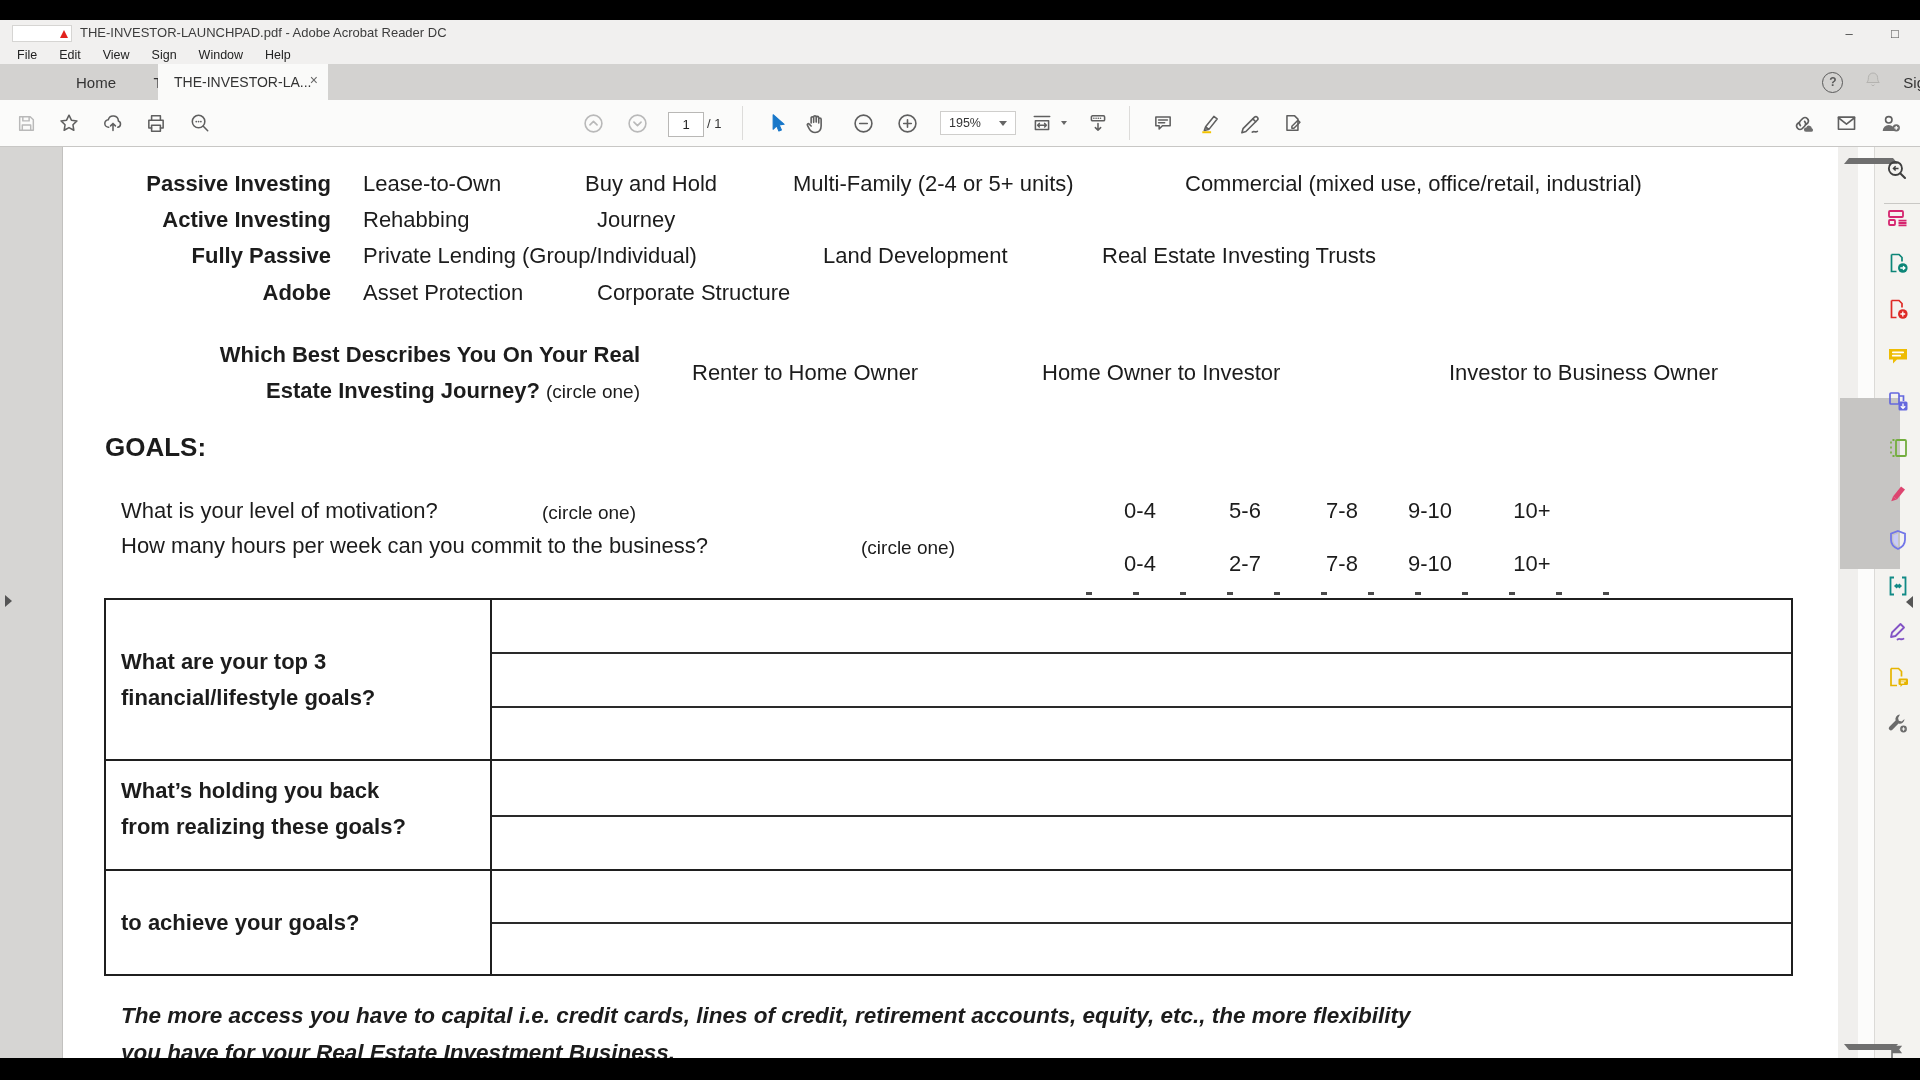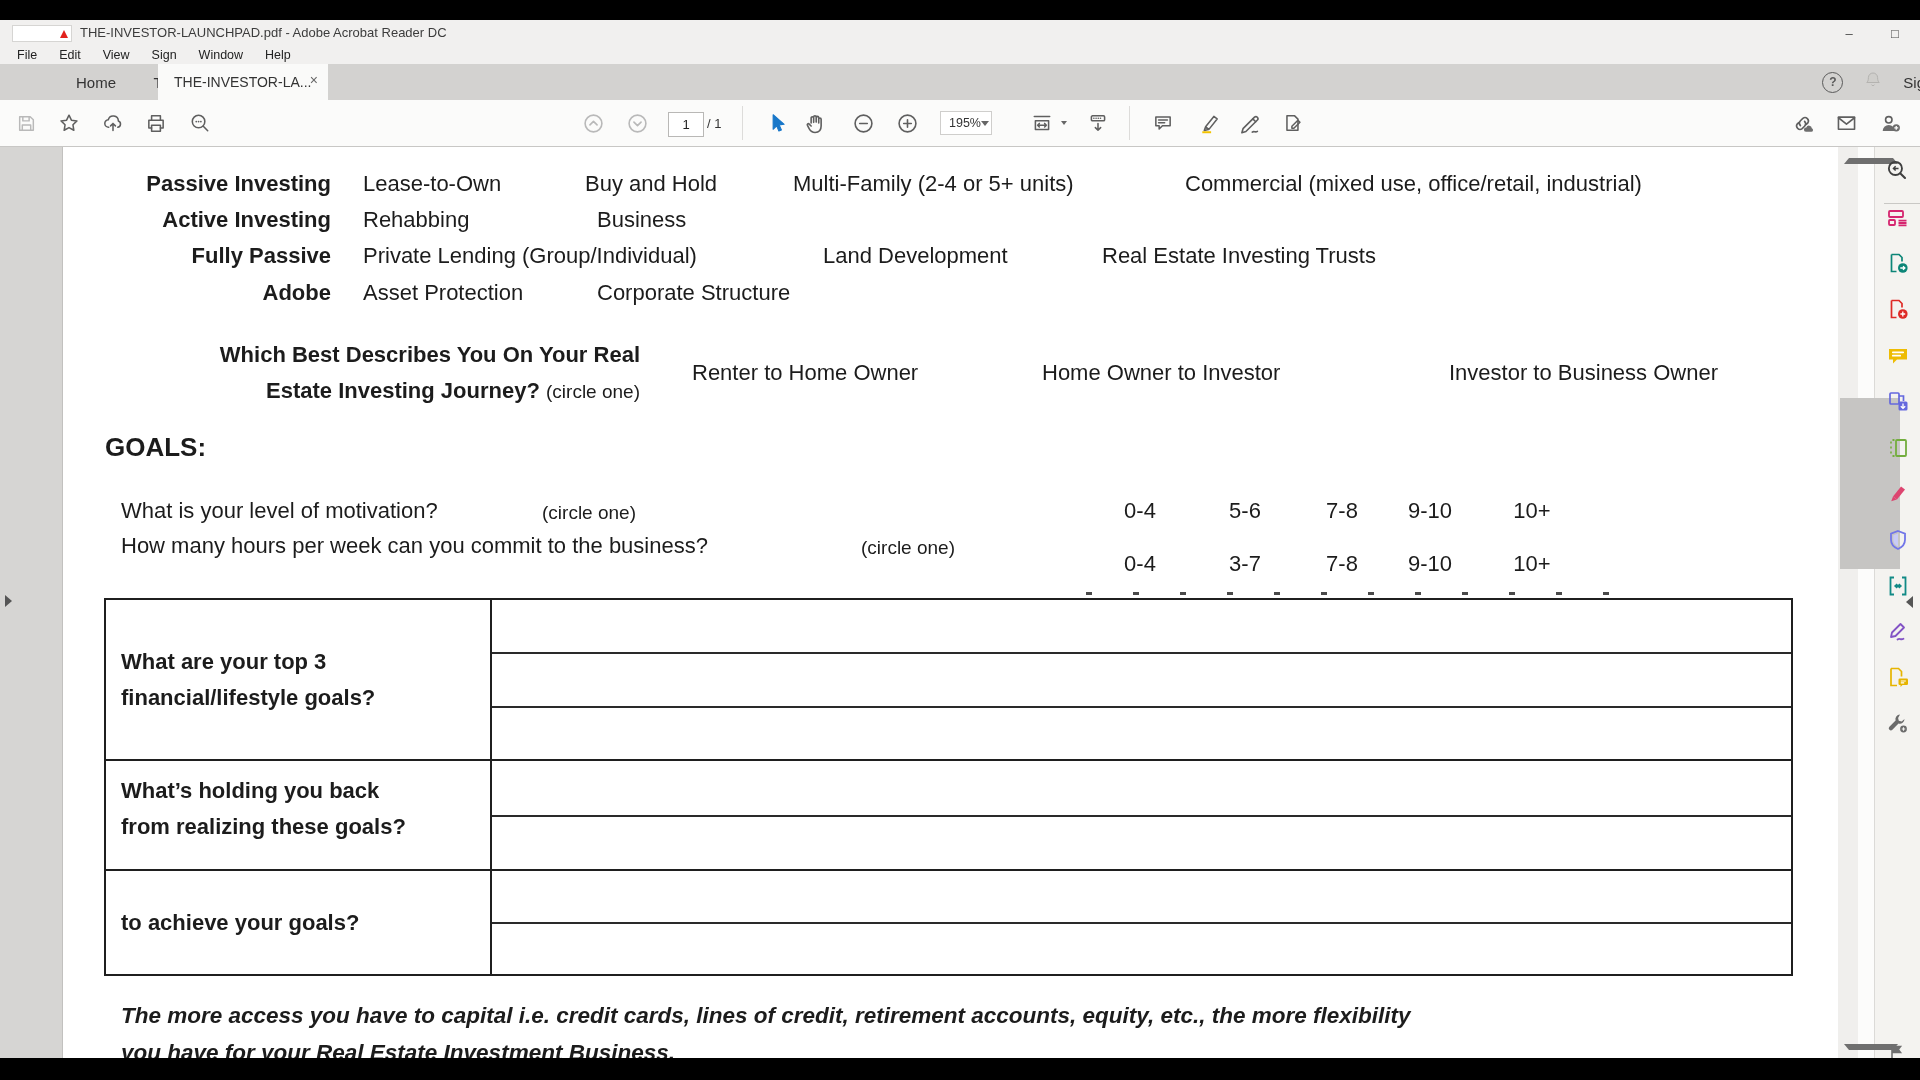--- a/index.html
+++ b/index.html
@@ -24,21 +24,21 @@
   .tab-close{position:absolute;right:10px;top:9px;font-size:14px;color:#666;line-height:1;}
   .tab-right{right:14px;top:0;height:36px;display:flex;align-items:center;gap:20px;}
   .help-circ{width:19px;height:19px;border:1.6px solid #5a5a5a;border-radius:50%;display:flex;align-items:center;justify-content:center;font-size:12px;font-weight:bold;color:#5a5a5a;}
   .signin{font-size:15px;color:#333;}
   .toolbar{left:0;top:100px;width:1920px;height:47px;background:#fbfbfa;border-bottom:1px solid #c8c7c5;box-sizing:border-box;z-index:30;}
   .tb{position:absolute;top:11px;width:24px;height:24px;display:flex;align-items:center;justify-content:center;}
   .tb svg{display:block;}
   .tb-sep{position:absolute;top:6px;width:1px;height:34px;background:#dddcda;}
   .page-input{position:absolute;left:668px;top:12px;width:30px;height:21px;border:1px solid #b9b8b6;background:#fff;font-size:13px;color:#222;text-align:center;font-family:"Liberation Sans",sans-serif;}
   .page-total{position:absolute;left:707px;top:16px;font-size:13px;color:#333;}
-  .zoom-combo{position:absolute;left:940px;top:11px;width:52px;height:24px;border:1px solid #cfcecc;background:#fff;display:flex;align-items:center;justify-content:space-between;padding:0 8px;box-sizing:border-box;}
+  .zoom-combo{position:absolute;left:940px;top:11px;width:76px;height:24px;border:1px solid #cfcecc;background:#fff;display:flex;align-items:center;justify-content:space-between;padding:0 8px;box-sizing:border-box;}
   .zoom-combo span{font-size:12.5px;color:#333;}
   .caret{width:0;height:0;border-left:4px solid transparent;border-right:4px solid transparent;border-top:5px solid #666;}
   .caret-sm{position:absolute;top:21px;width:0;height:0;border-left:3.5px solid transparent;border-right:3.5px solid transparent;border-top:4.5px solid #666;}
   
   .left-strip{left:0;top:147px;width:18px;height:911px;background:#d6d5d3;border-right:1px solid #c2c1bf;z-index:10;}
   .lpanel-arrow{left:5px;top:595px;width:0;height:0;border-top:6px solid transparent;border-bottom:6px solid transparent;border-left:7px solid #555;z-index:11;}
   .page{left:18px;top:147px;width:1820px;height:911px;background:#ffffff;z-index:1;}
   .scrollbar{left:1838px;top:147px;width:20px;height:911px;background:#f0efed;z-index:10;}
   .scroll-thumb{left:1840px;top:398px;width:16px;height:171px;background:#c6c5c3;z-index:11;}
   .scroll-up{left:1844px;top:158px;width:0;height:0;border-left:5px solid transparent;border-right:5px solid transparent;border-bottom:6px solid #6f6f6f;z-index:11;}
@@ -362,21 +362,21 @@
 <div class="doc">
 
   <span class="t b lbl" style="top:171px">Passive Investing</span>
   <span class="t" style="left:363px;top:171px">Lease-to-Own</span>
   <span class="t" style="left:585px;top:171px">Buy and Hold</span>
   <span class="t" style="left:793px;top:171px">Multi-Family (2-4 or 5+ units)</span>
   <span class="t" style="left:1185px;top:171px">Commercial (mixed use, office/retail, industrial)</span>
 
   <span class="t b lbl" style="top:207px">Active Investing</span>
   <span class="t" style="left:363px;top:207px">Rehabbing</span>
-  <span class="t" style="left:597px;top:207px">Business</span>
+  <span class="t" style="left:597px;top:207px">Journey</span>
 
   <span class="t b lbl" style="top:243px">Fully Passive</span>
   <span class="t" style="left:363px;top:243px">Private Lending (Group/Individual)</span>
   <span class="t" style="left:823px;top:243px">Land Development</span>
   <span class="t" style="left:1102px;top:243px">Real Estate Investing Trusts</span>
 
   <span class="t b lbl" style="top:280px">Adobe</span>
   <span class="t" style="left:363px;top:280px">Asset Protection</span>
   <span class="t" style="left:597px;top:280px">Corporate Structure</span>
 
@@ -392,21 +392,21 @@
   <span class="t small" style="left:542px;top:500px">(circle one)</span>
   <span class="t center" style="left:1140px;top:498px">0-4</span>
   <span class="t center" style="left:1245px;top:498px">5-6</span>
   <span class="t center" style="left:1342px;top:498px">7-8</span>
   <span class="t center" style="left:1430px;top:498px">9-10</span>
   <span class="t center" style="left:1532px;top:498px">10+</span>
 
   <span class="t" style="left:121px;top:533px">How many hours per week can you commit to the business?</span>
   <span class="t small" style="left:861px;top:535px">(circle one)</span>
   <span class="t center" style="left:1140px;top:551px">0-4</span>
-  <span class="t center" style="left:1245px;top:551px">3-7</span>
+  <span class="t center" style="left:1245px;top:551px">2-7</span>
   <span class="t center" style="left:1342px;top:551px">7-8</span>
   <span class="t center" style="left:1430px;top:551px">9-10</span>
   <span class="t center" style="left:1532px;top:551px">10+</span>
 
   <div class="abs ticks"></div>
 
   <div class="abs goals-table">
     <div class="gt-v"></div>
     <div class="gt-hfull" style="top:159px"></div>
     <div class="gt-hfull" style="top:269px"></div>

